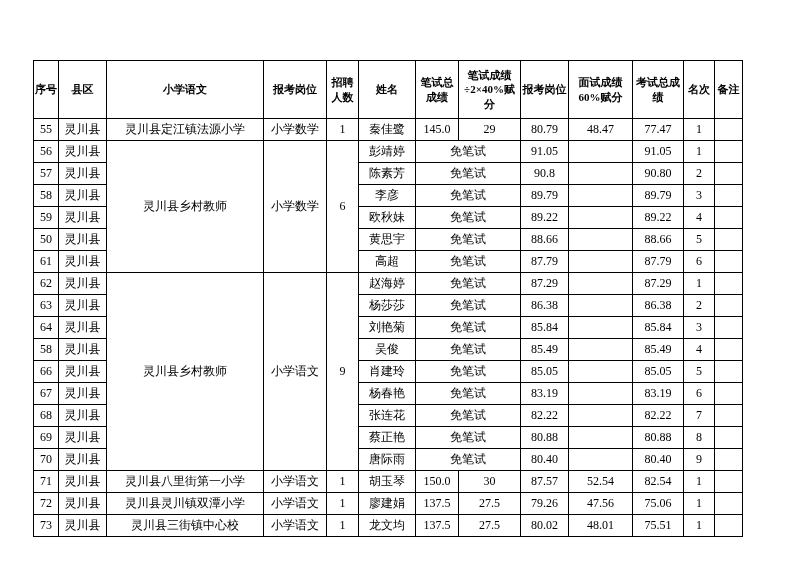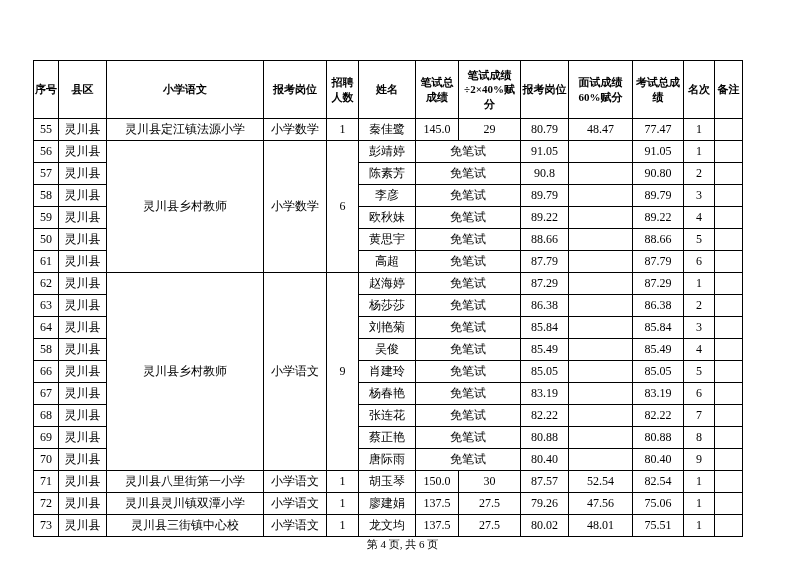--- a/index.html
+++ b/index.html
@@ -326,14 +326,13 @@
           <td>27.5</td>
           <td>80.02</td>
           <td>48.01</td>
           <td>75.51</td>
           <td>1</td>
           <td></td>
         </tr>
       </tbody>
   </table>
 
-  <div class="footer">第 4 页, 共 6 页</div>
 </div>
 
 </body></html>

